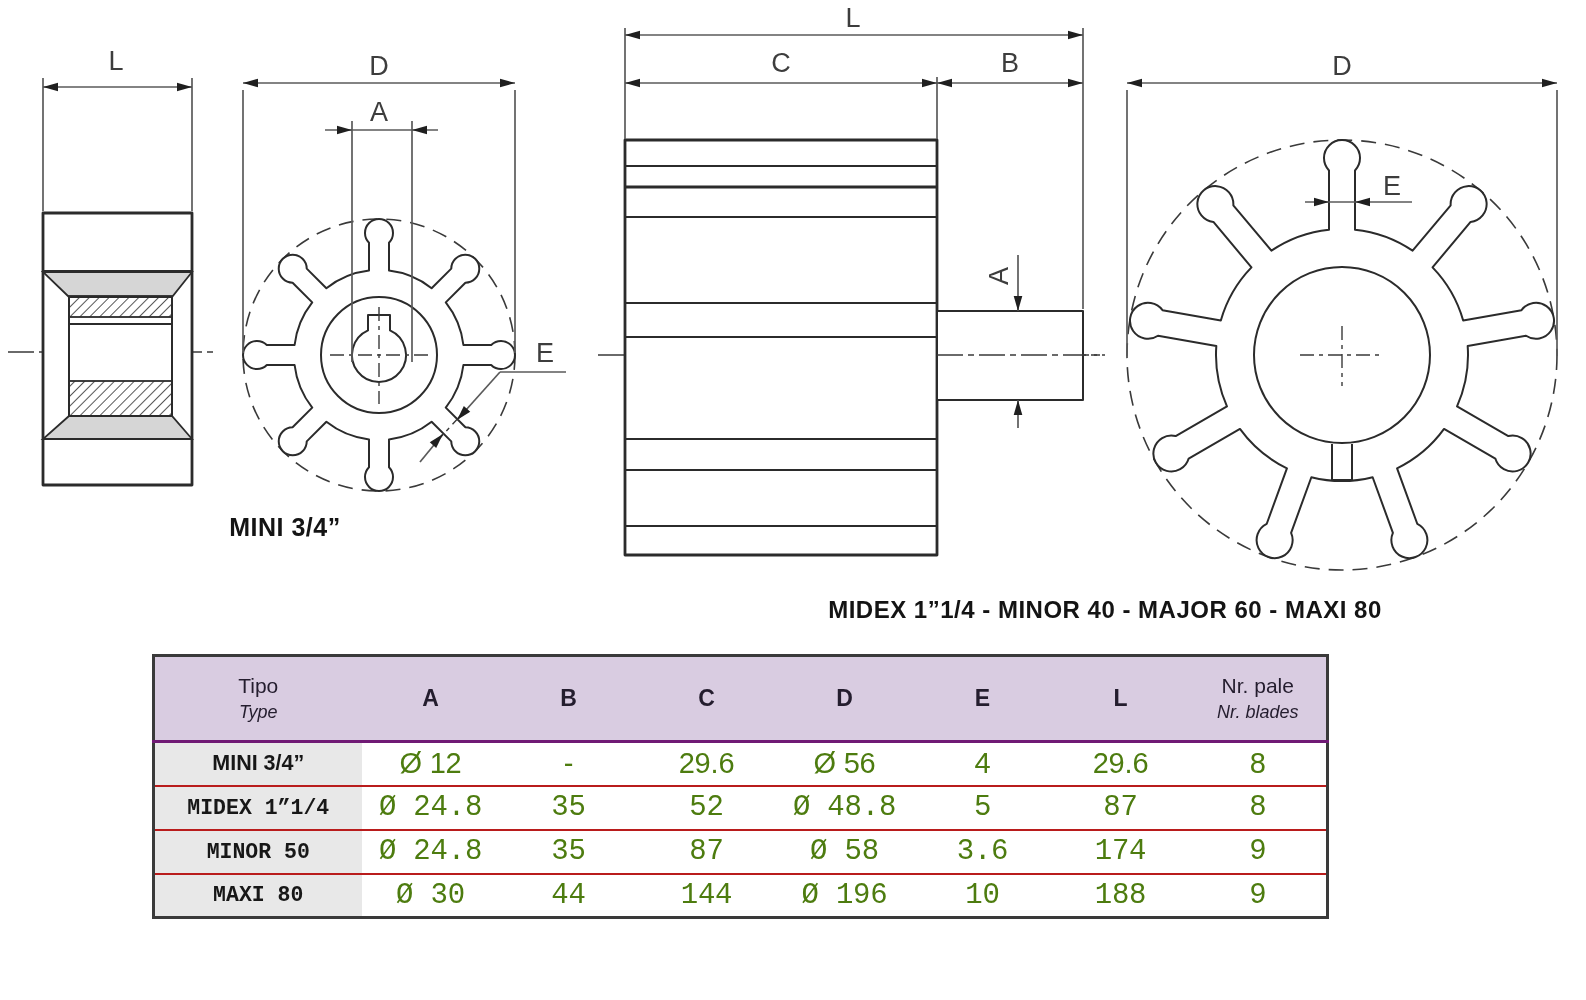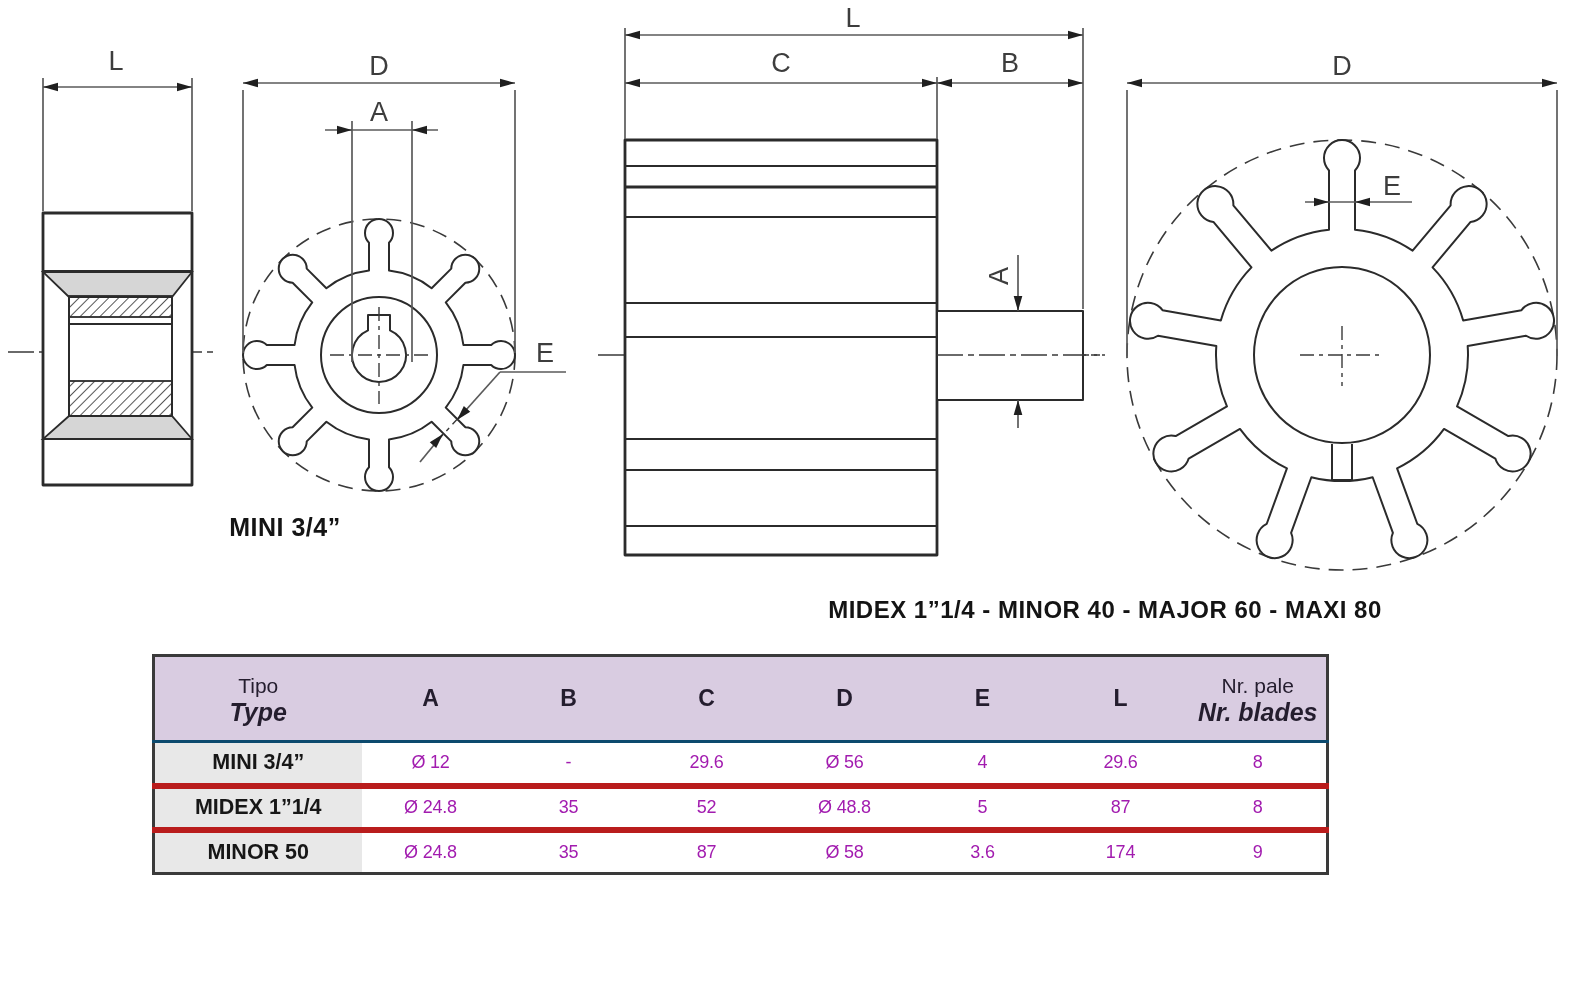--- a/index.html
+++ b/index.html
@@ -27,28 +27,28 @@
   
   .spec{
     position:absolute;left:152px;top:654px;width:1176px;
     border-collapse:collapse;table-layout:fixed;background:#fff;
     border:3px solid #3a3a3a;
   }
   .spec th,.spec td{text-align:center;vertical-align:middle;padding:0;}
   .spec thead tr{height:86px;background:#d9cce1;}
   .spec thead th{
     font-size:23px;font-weight:bold;color:#241d2e;
-    border-bottom:3px solid #0c4a6e;
+    border-bottom:3px solid #701a75;
   }
   .spec thead th .l1{display:block;font-size:21px;font-weight:normal;line-height:27px;}
-  .spec thead th .l2{display:block;font-size:25px;font-weight:bold;font-style:italic;line-height:27px;}
+  .spec thead th .l2{display:block;font-size:18px;font-weight:normal;font-style:italic;line-height:27px;}
   .spec tbody tr{height:44px;}
-  .spec tbody tr + tr{border-top:6px solid #b91c1c;}
+  .spec tbody tr + tr{border-top:2px solid #b91c1c;font-family:Liberation Mono, monospace;}
   .spec td.rowlabel{background:#e8e8e8;font-weight:bold;font-size:21.5px;color:#171717;}
-  .spec td.val{font-size:18px;color:#a21caf;letter-spacing:-.2px;}
+  .spec td.val{font-size:29px;color:#4d7c0f;letter-spacing:-.2px;}
 </style>
 </head>
 <body>
 
 <svg id="drawing" width="1586" height="650" viewBox="0 0 1586 650">
   <defs>
     <pattern id="hatchp" width="7" height="7" patternUnits="userSpaceOnUse" patternTransform="rotate(45)">
       <line x1="0" y1="0" x2="0" y2="7" stroke="#2b2b2b" stroke-width="1.6"></line>
     </pattern>
   </defs>
@@ -222,14 +222,24 @@
       <tr>
         <td class="rowlabel">MINOR 50</td>
         <td class="val">Ø 24.8</td>
         <td class="val">35</td>
         <td class="val">87</td>
         <td class="val">Ø 58</td>
         <td class="val">3.6</td>
         <td class="val">174</td>
         <td class="val">9</td>
       </tr>
+      <tr>
+        <td class="rowlabel">MAXI 80</td>
+        <td class="val">Ø 30</td>
+        <td class="val">44</td>
+        <td class="val">144</td>
+        <td class="val">Ø 196</td>
+        <td class="val">10</td>
+        <td class="val">188</td>
+        <td class="val">9</td>
+      </tr>
     </tbody>
 </table>
 
 </body></html>

